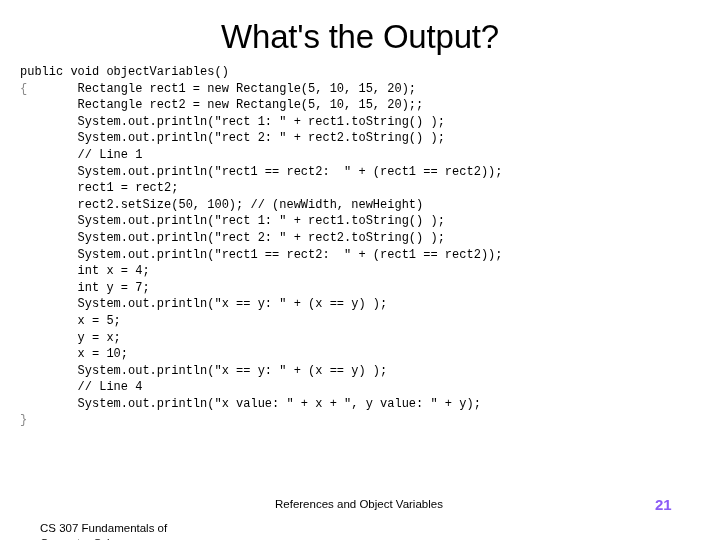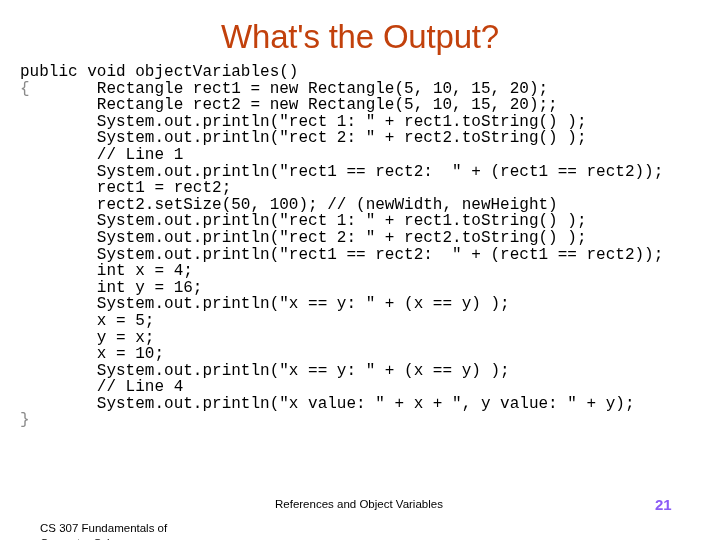--- a/index.html
+++ b/index.html
@@ -24,38 +24,38 @@
     background: #ffffff;
   }
 
   
   #title {
     position: absolute;
     left: 0;
     top: 18px;
     width: 720px;
     text-align: center;
-    color: #c2410c;
+    color: #000000;
     font-family: "Liberation Sans", sans-serif;
     font-size: 33px;
     font-weight: normal;
     line-height: 38px;
     letter-spacing: -0.2px;
     white-space: nowrap;
   }
 
   
   #code {
     position: absolute;
     left: 20px;
     top: 64px;
     width: 700px;
     color: #000000;
     font-family: "Liberation Mono", "DejaVu Sans Mono", monospace;
-    font-size: 16px;
+    font-size: 12px;
     line-height: 16.6px;
   }
   .code-line {
     white-space: pre;
     height: 16.6px;
     font-family: "Liberation Mono", "DejaVu Sans Mono", monospace;
   }
   .brace {
     color: #8a8a8a;
   }
@@ -111,21 +111,21 @@
     <div class="code-line">        System.out.println("rect 1: " + rect1.toString() );</div>
     <div class="code-line">        System.out.println("rect 2: " + rect2.toString() );</div>
     <div class="code-line">        // Line 1</div>
     <div class="code-line">        System.out.println("rect1 == rect2:  " + (rect1 == rect2));</div>
     <div class="code-line">        rect1 = rect2;</div>
     <div class="code-line">        rect2.setSize(50, 100); // (newWidth, newHeight)</div>
     <div class="code-line">        System.out.println("rect 1: " + rect1.toString() );</div>
     <div class="code-line">        System.out.println("rect 2: " + rect2.toString() );</div>
     <div class="code-line">        System.out.println("rect1 == rect2:  " + (rect1 == rect2));</div>
     <div class="code-line">        int x = 4;</div>
-    <div class="code-line">        int y = 16;</div>
+    <div class="code-line">        int y = 7;</div>
     <div class="code-line">        System.out.println("x == y: " + (x == y) );</div>
     <div class="code-line">        x = 5;</div>
     <div class="code-line">        y = x;</div>
     <div class="code-line">        x = 10;</div>
     <div class="code-line">        System.out.println("x == y: " + (x == y) );</div>
     <div class="code-line">        // Line 4</div>
     <div class="code-line">        System.out.println("x value: " + x + ", y value: " + y);</div>
     <div class="code-line"><span class="brace">}</span></div>
   </div>
 

